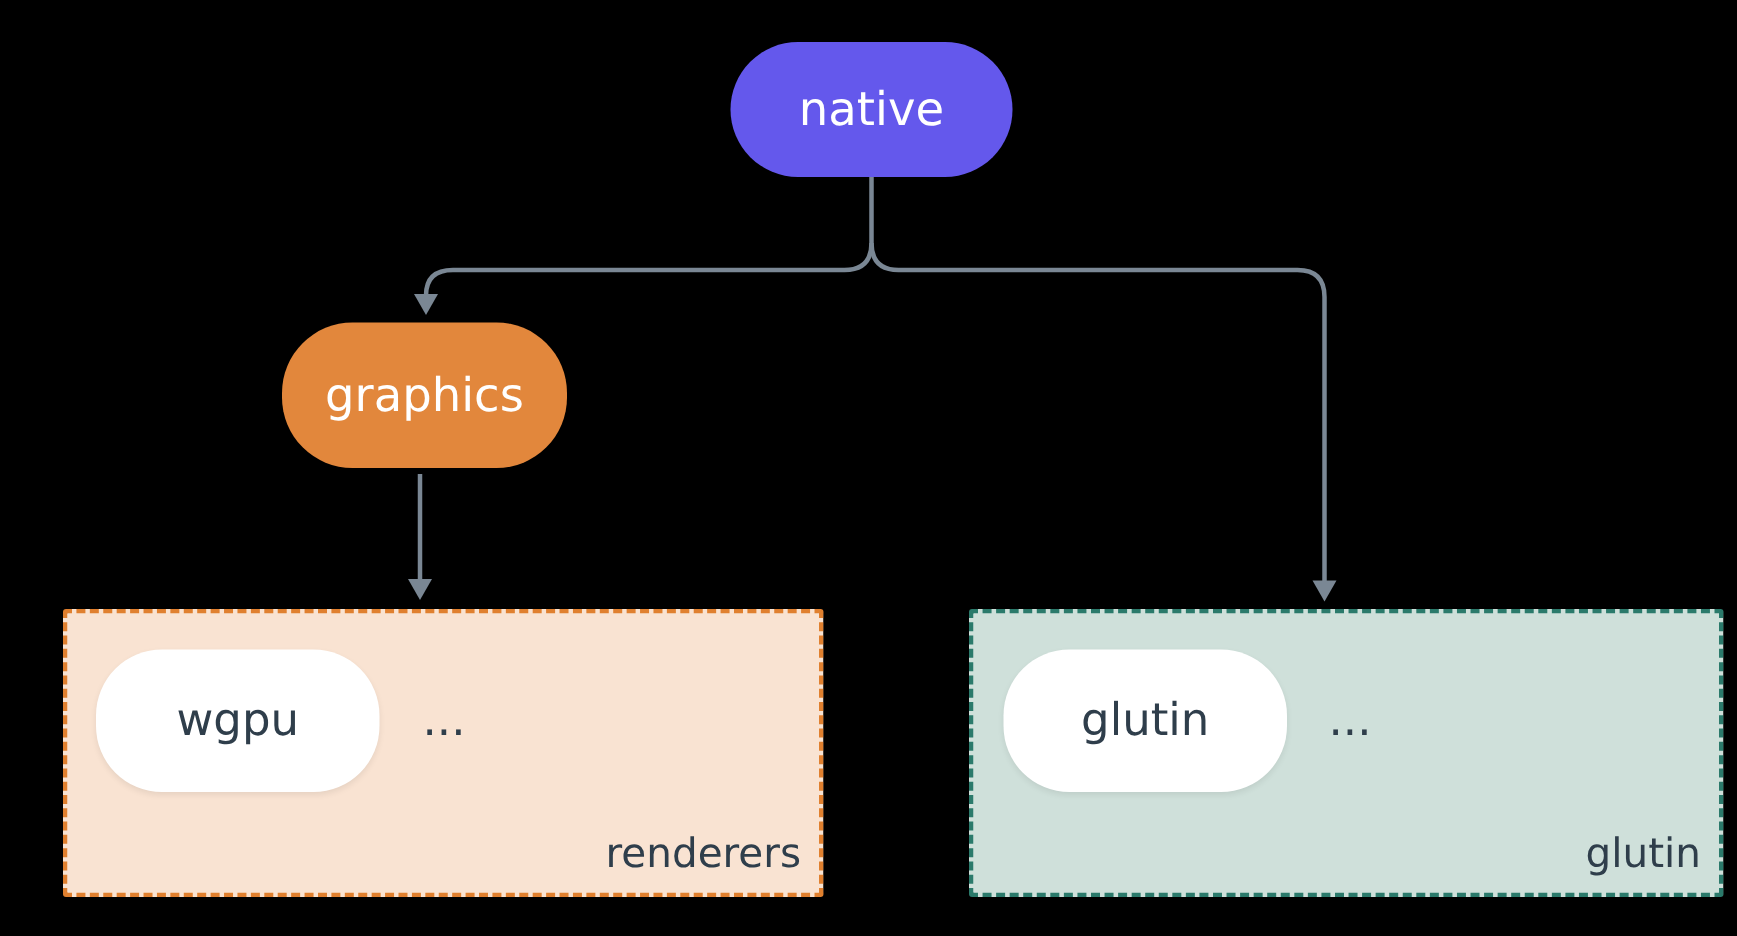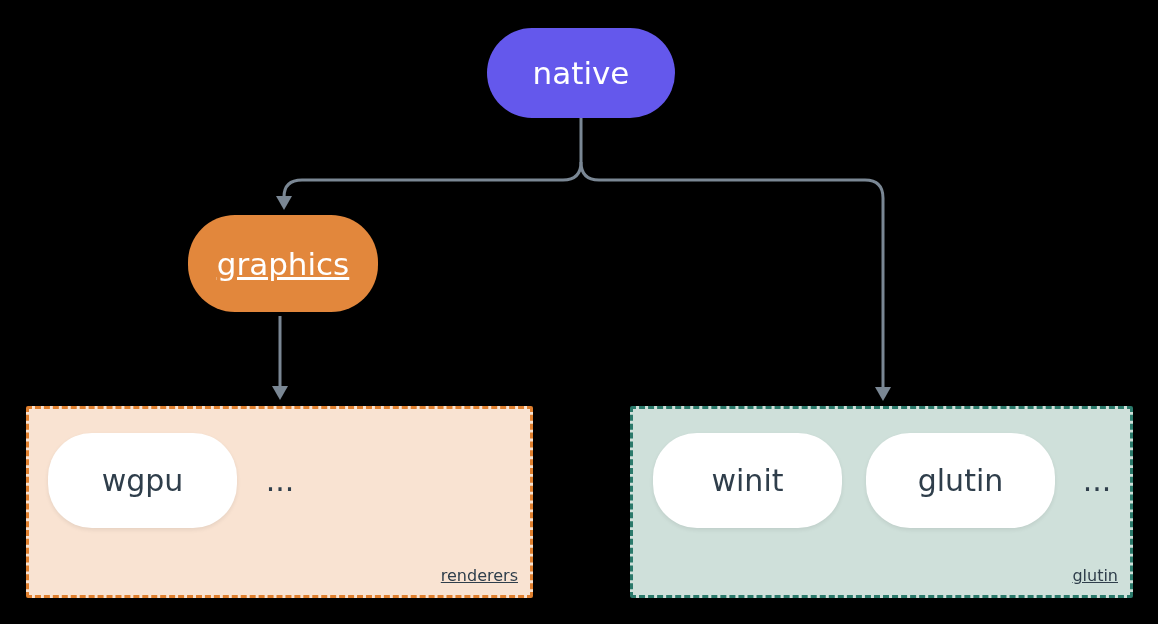--- a/index.html
+++ b/index.html
@@ -42,30 +42,30 @@
     left: 487px; top: 28px;
     width: 188px; height: 90px;
     border-radius: 45px;
     background: var(--native-fill, #6458EC);
   }
   .node-graphics {
     left: 188px; top: 215px;
     width: 190px; height: 97px;
     border-radius: 47px;
     background: var(--graphics-fill, #E2873C);
-    text-decoration: underline;
   }
   .group {
     position: absolute;
     top: 406px;
     height: 192px;
     box-sizing: border-box;
     border-radius: 2px;
     display: flex;
     align-items: flex-start;
+    margin-left: 16px;
   }
   .group-renderers {
     left: 26px;
     width: 507px;
     background: var(--renderers-bg, #F9E3D2);
     border: 3px dashed var(--renderers-border, #E0802F);
     padding: 24px 0 0 19px;
     gap: 25px;
   }
   .group-shells {
@@ -97,22 +97,21 @@
     justify-content: center;
     color: var(--pill-text, #2F3E4B);
     font-size: 30px;
     flex: 0 0 auto;
   }
   .group-label {
     position: absolute;
     right: 12px;
     bottom: 10px;
     color: var(--pill-text, #2F3E4B);
-    font-size: 16px;
-    text-decoration: underline;
+    font-size: 27px;
   }
 </style>
 </head>
 <body>
 
 <div class="canvas">
 
   <svg class="connectors" width="1158" height="624" viewBox="0 0 1158 624">
 
     <path d="M581 117 L581 162 Q581 180 563 180 L302 180 Q284 180 284 197"></path>
@@ -136,22 +135,19 @@
   <div class="group group-renderers">
     <div class="pill">
       <span>wgpu</span>
     </div>
     <div class="ellipsis">...</div>
     <div class="group-label">renderers</div>
   </div>
 
   <div class="group group-shells">
     <div class="pill">
-      <span>winit</span>
-    </div>
-    <div class="pill">
       <span>glutin</span>
     </div>
     <div class="ellipsis">...</div>
     <div class="group-label">glutin</div>
   </div>
 
 </div>
 
 </body></html>

